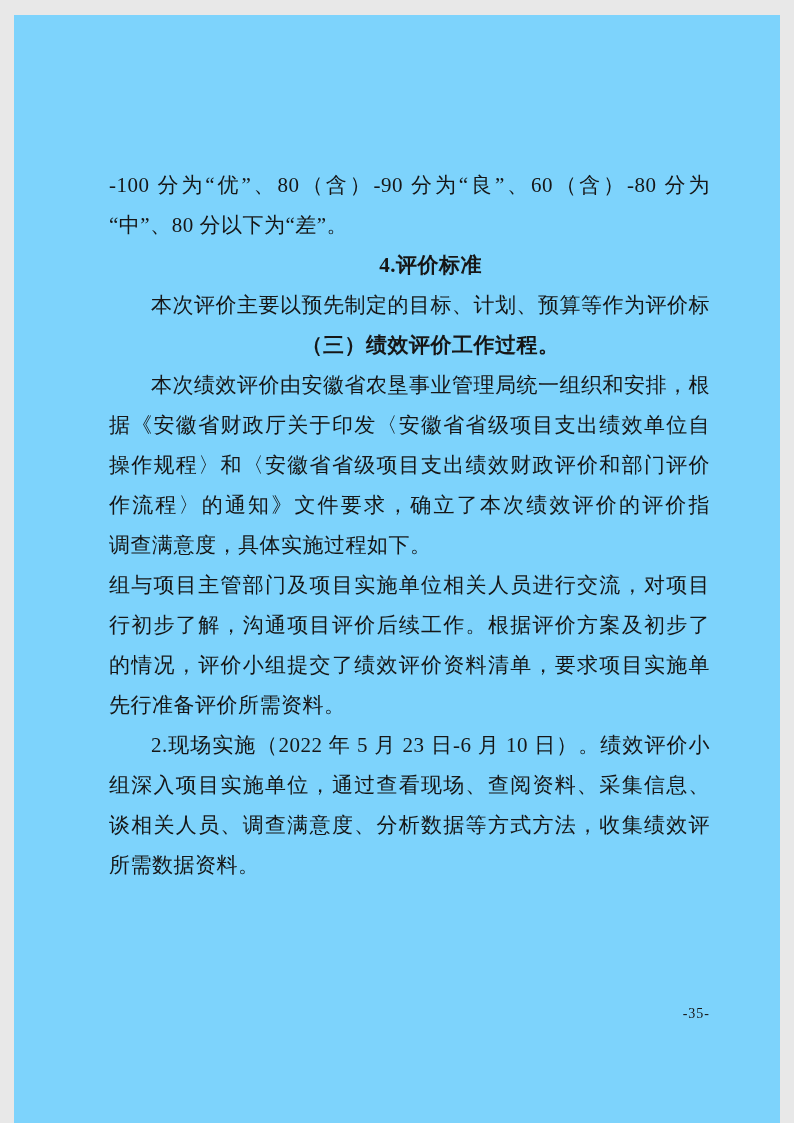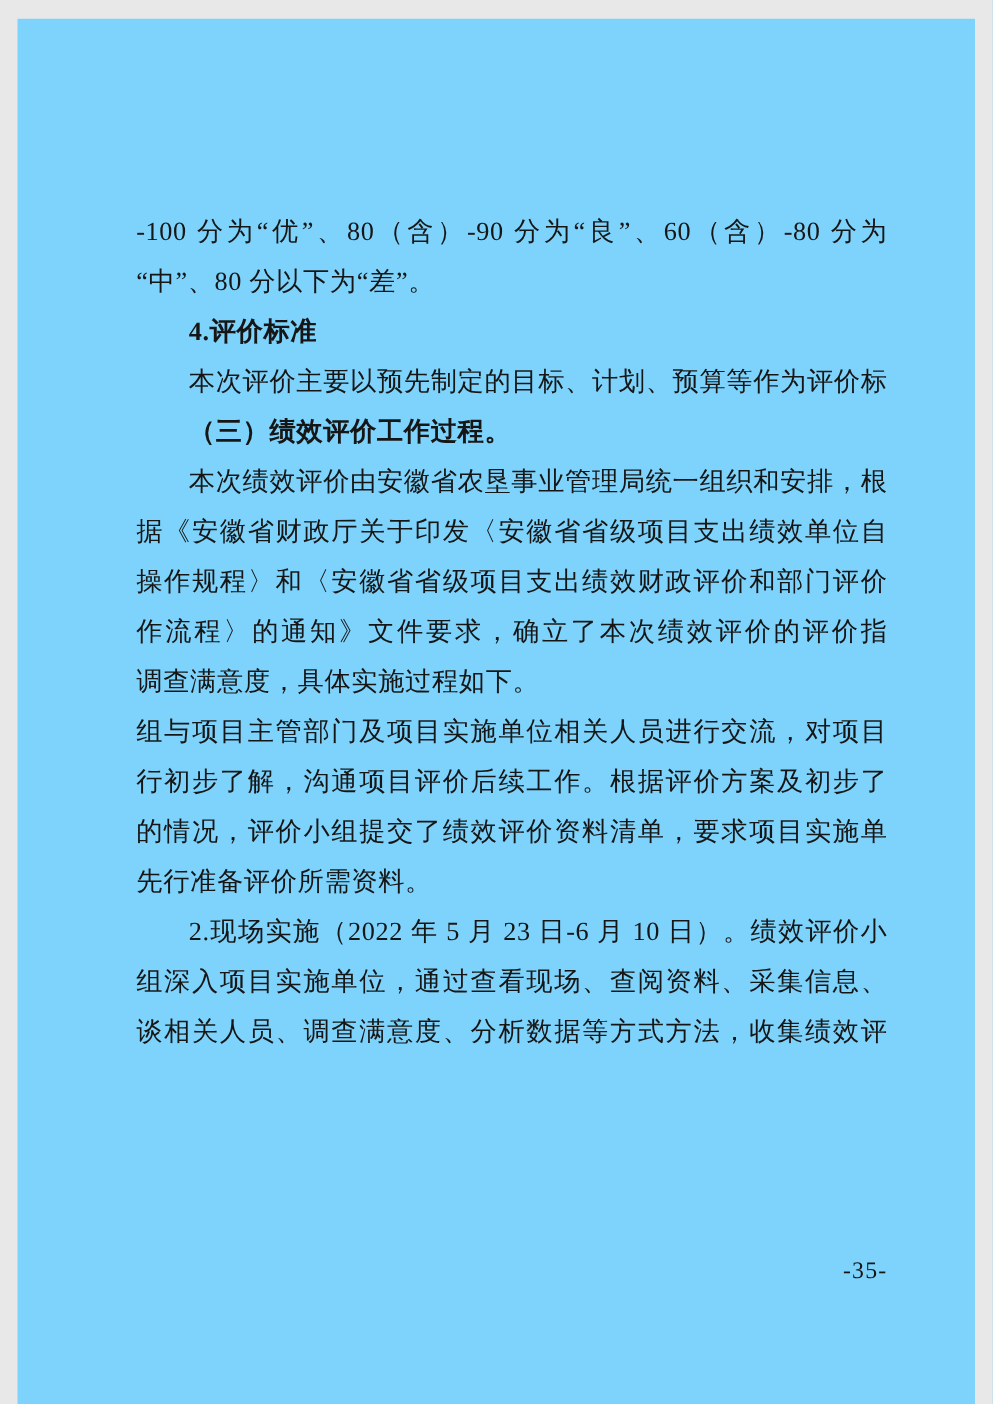--- a/index.html
+++ b/index.html
@@ -31,31 +31,32 @@
     white-space: normal;
     overflow: hidden;
   }
   .line.justify {
     text-align: justify;
     text-align-last: justify;
     text-justify: inter-character;
   }
   .line.indent {
     text-indent: 42px;
+    text-align: center;
   }
   .line.bold {
     font-weight: bold;
   }
   .footer {
     position: absolute;
     left: 95px;
     top: 991px;
     width: 601px;
     text-align: right;
-    font-size: 19px;
+    font-size: 14px;
     letter-spacing: 1px;
   }
 </style>
 </head>
 <body>
 
 <div class="page">
   <div class="body-text">
       <div class="line justify">-100 分为“优”、80（含）-90 分为“良”、60（含）-80 分为</div>
       <div class="line">“中”、80 分以下为“差”。</div>
@@ -67,17 +68,18 @@
       <div class="line justify">操作规程〉和〈安徽省省级项目支出绩效财政评价和部门评价操</div>
       <div class="line justify">作流程〉的通知》文件要求，确立了本次绩效评价的评价指标、</div>
       <div class="line">调查满意度，具体实施过程如下。</div>
       <div class="line justify">组与项目主管部门及项目实施单位相关人员进行交流，对项目进</div>
       <div class="line justify">行初步了解，沟通项目评价后续工作。根据评价方案及初步了解</div>
       <div class="line justify">的情况，评价小组提交了绩效评价资料清单，要求项目实施单位</div>
       <div class="line">先行准备评价所需资料。</div>
       <div class="line justify indent">2.现场实施（2022 年 5 月 23 日-6 月 10 日）。绩效评价小</div>
       <div class="line justify">组深入项目实施单位，通过查看现场、查阅资料、采集信息、访</div>
       <div class="line justify">谈相关人员、调查满意度、分析数据等方式方法，收集绩效评价</div>
+      <div class="line">所需数据资料。</div>
     </div>
   <div class="footer">
     <span>-35-</span>
   </div>
 </div>
 
 </body></html>

